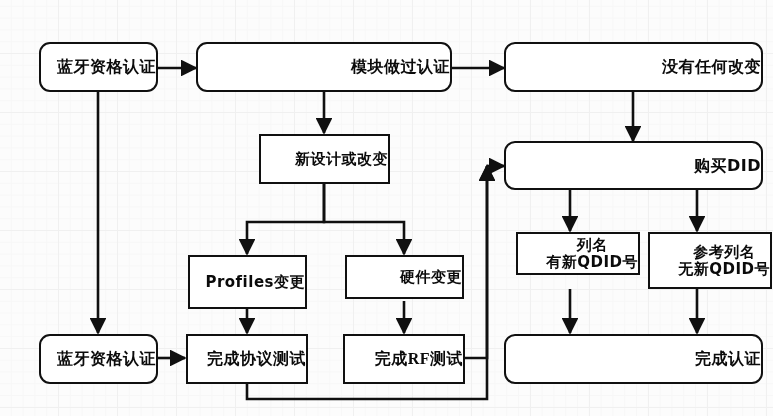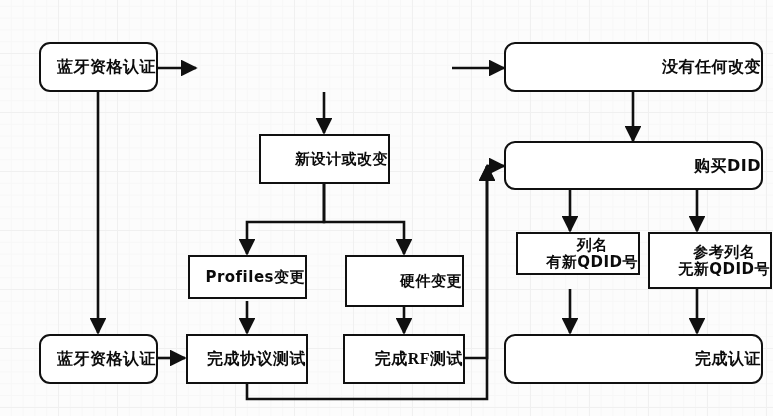--- a/index.html
+++ b/index.html
@@ -92,38 +92,41 @@
       <path d="M 697 289 L 697 333"></path>
     </g>
 
     <path d="M 487 166 L 504 166" fill="none" stroke="#101010" stroke-width="2.6" marker-end="url(#arrow)"></path>
   </svg>
 
   <div class="node rounded fs16" style="left:39px;top:42px;width:119px;height:50px;">
     <span class="lbl">蓝牙资格认证</span>
   </div>
 
+  <div class="node rounded fs16" style="left:196px;top:42px;width:256px;height:50px;">
+    <span class="lbl">模块做过认证</span>
+  </div>
 
   <div class="node rounded fs16" style="left:504px;top:42px;width:259px;height:50px;padding-left:36px;">
     <span class="lbl">没有任何改变</span>
   </div>
 
   <div class="node sharp fs15" style="left:259px;top:134px;width:131px;height:50px;padding-left:25px;">
     <span class="lbl">新设计或改变</span>
   </div>
 
   <div class="node rounded fs16" style="left:504px;top:141px;width:259px;height:49px;">
     <span class="lbl">购买DID</span>
   </div>
 
-  <div class="node sharp fs15" style="left:188px;top:255px;width:119px;height:44px;">
+  <div class="node sharp fs15" style="left:188px;top:255px;width:119px;height:54px;">
     <span class="lbl">Profiles变更</span>
   </div>
 
-  <div class="node sharp fs15" style="left:345px;top:255px;width:119px;height:52px;">
+  <div class="node sharp fs15" style="left:345px;top:255px;width:119px;height:44px;">
     <span class="lbl">硬件变更</span>
   </div>
 
   <div class="node sharp fs15" style="left:508px;top:232px;width:124px;height:43px;margin-left:8px;">
     <span class="lbl">列名
 有新QDID号</span>
   </div>
 
   <div class="node sharp fs15" style="left:636px;top:232px;width:124px;height:57px;margin-left:12px;">
     <span class="lbl">参考列名

